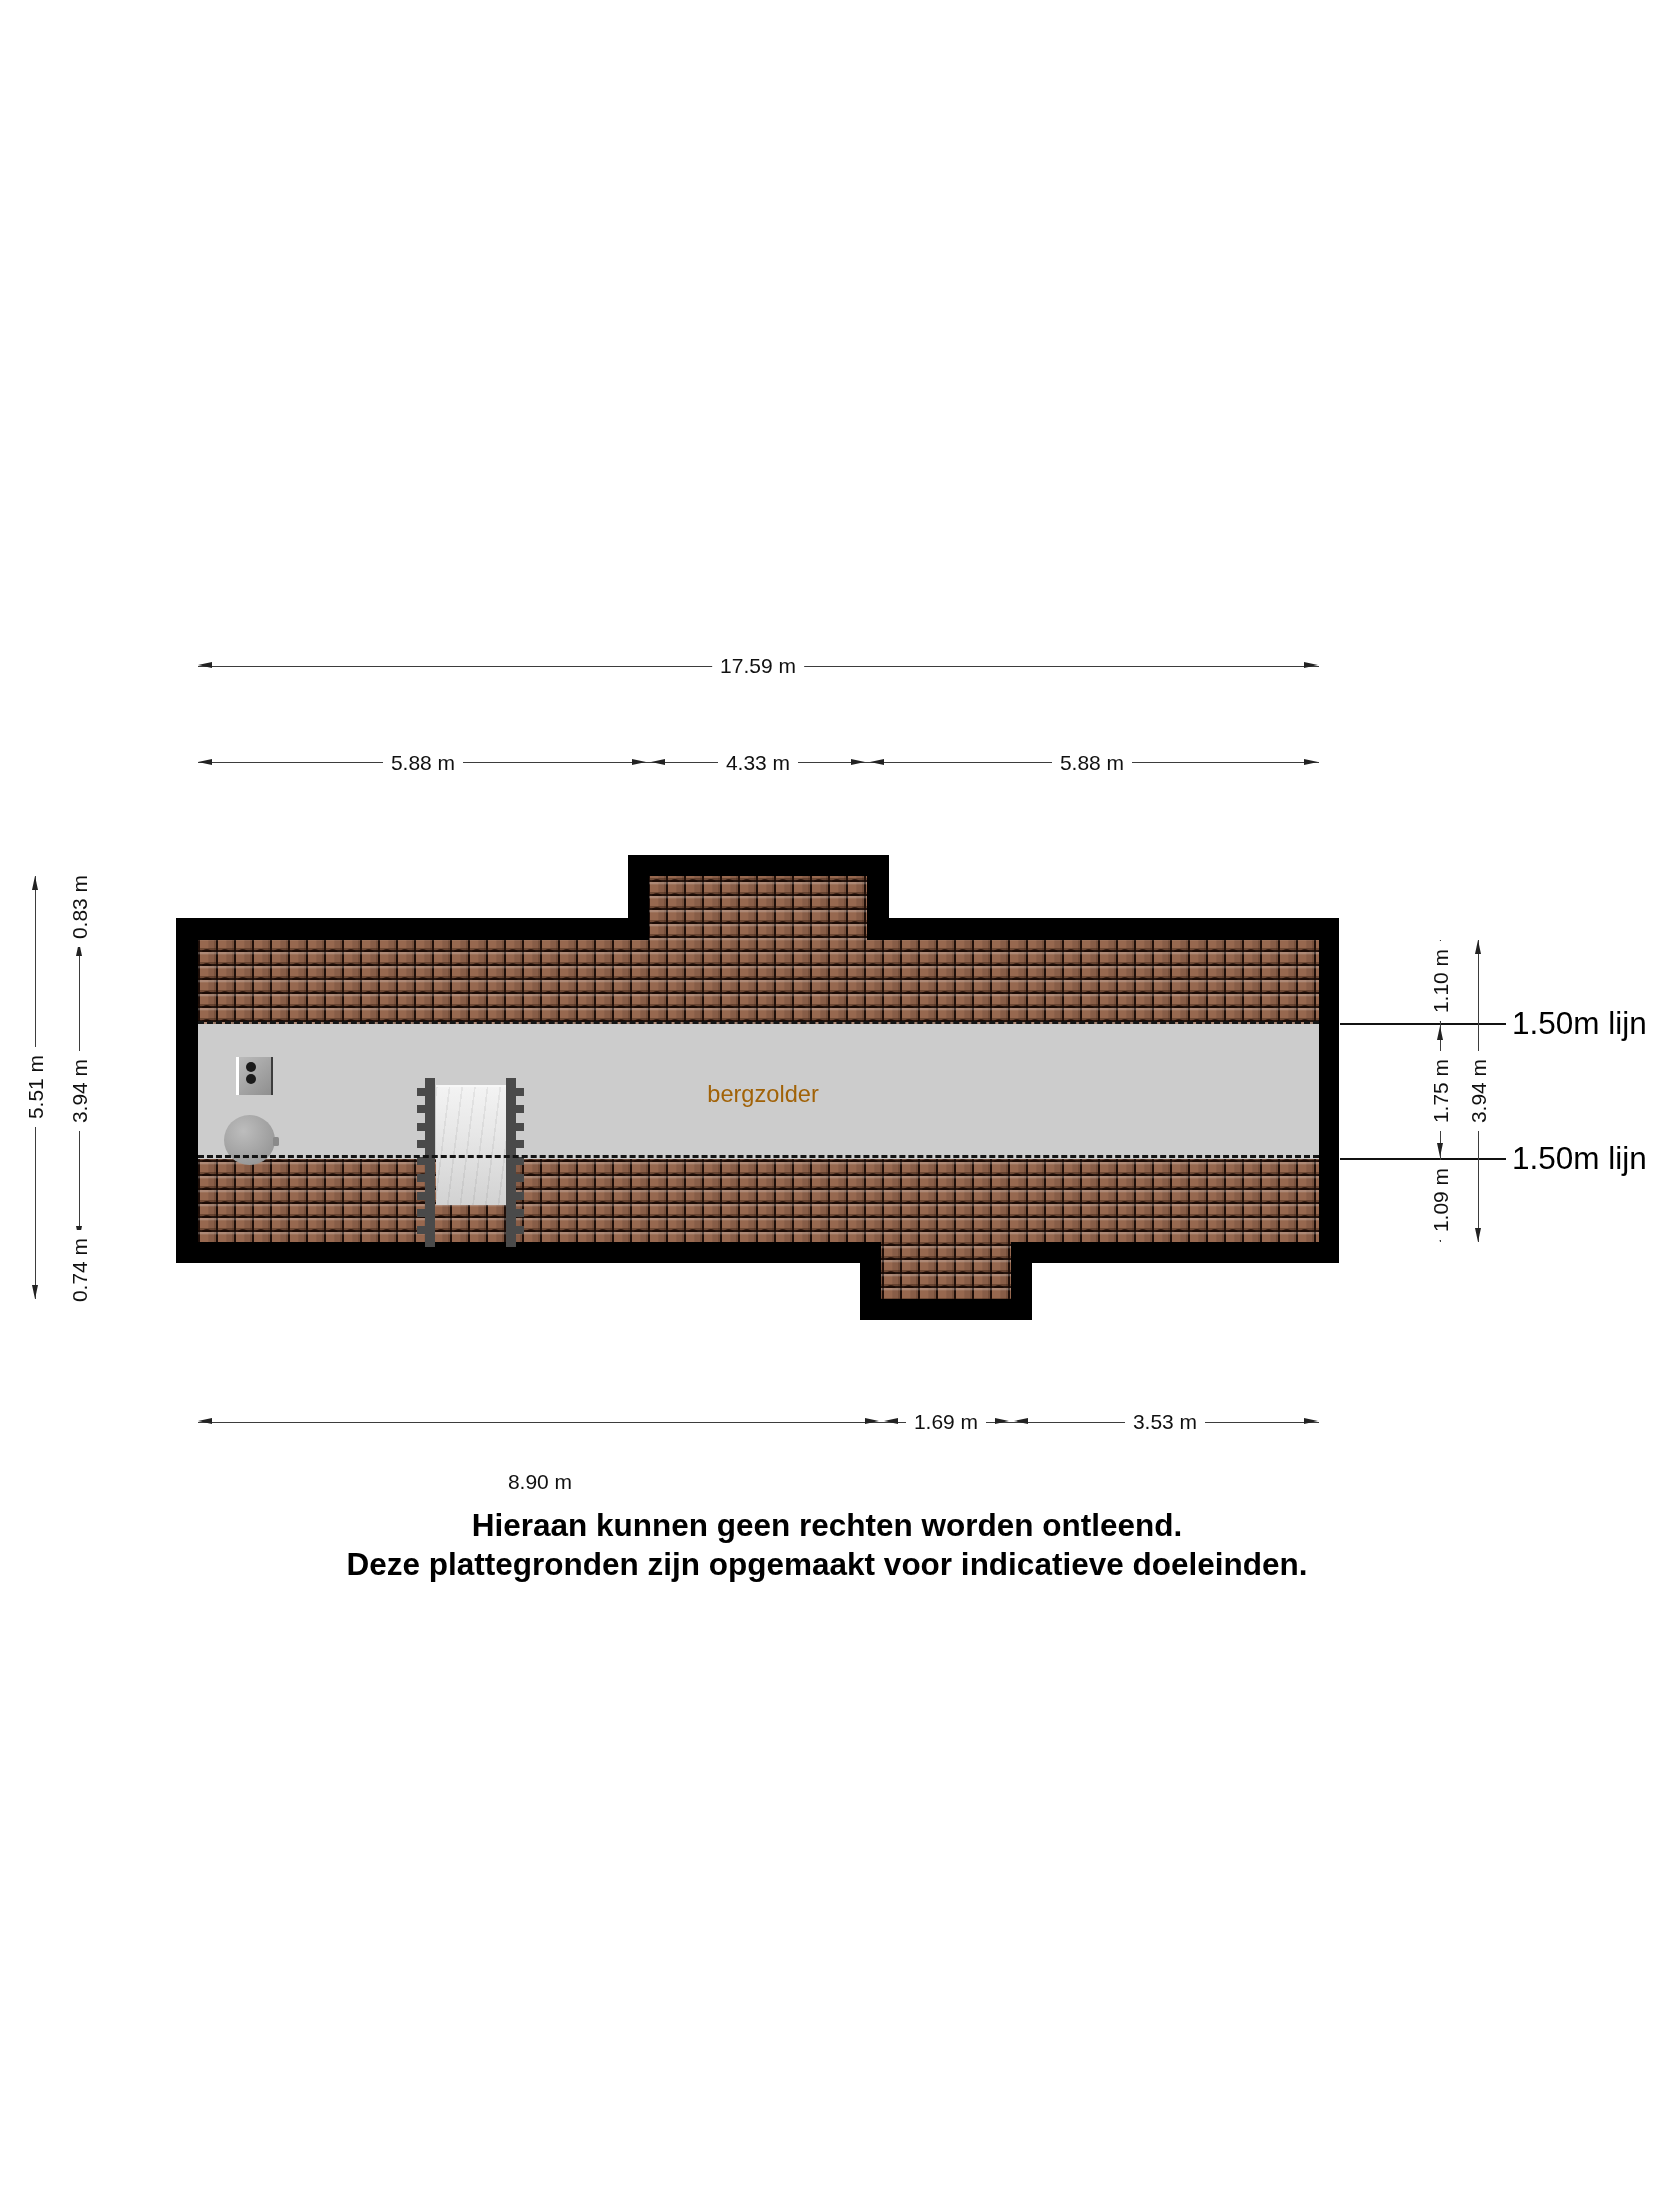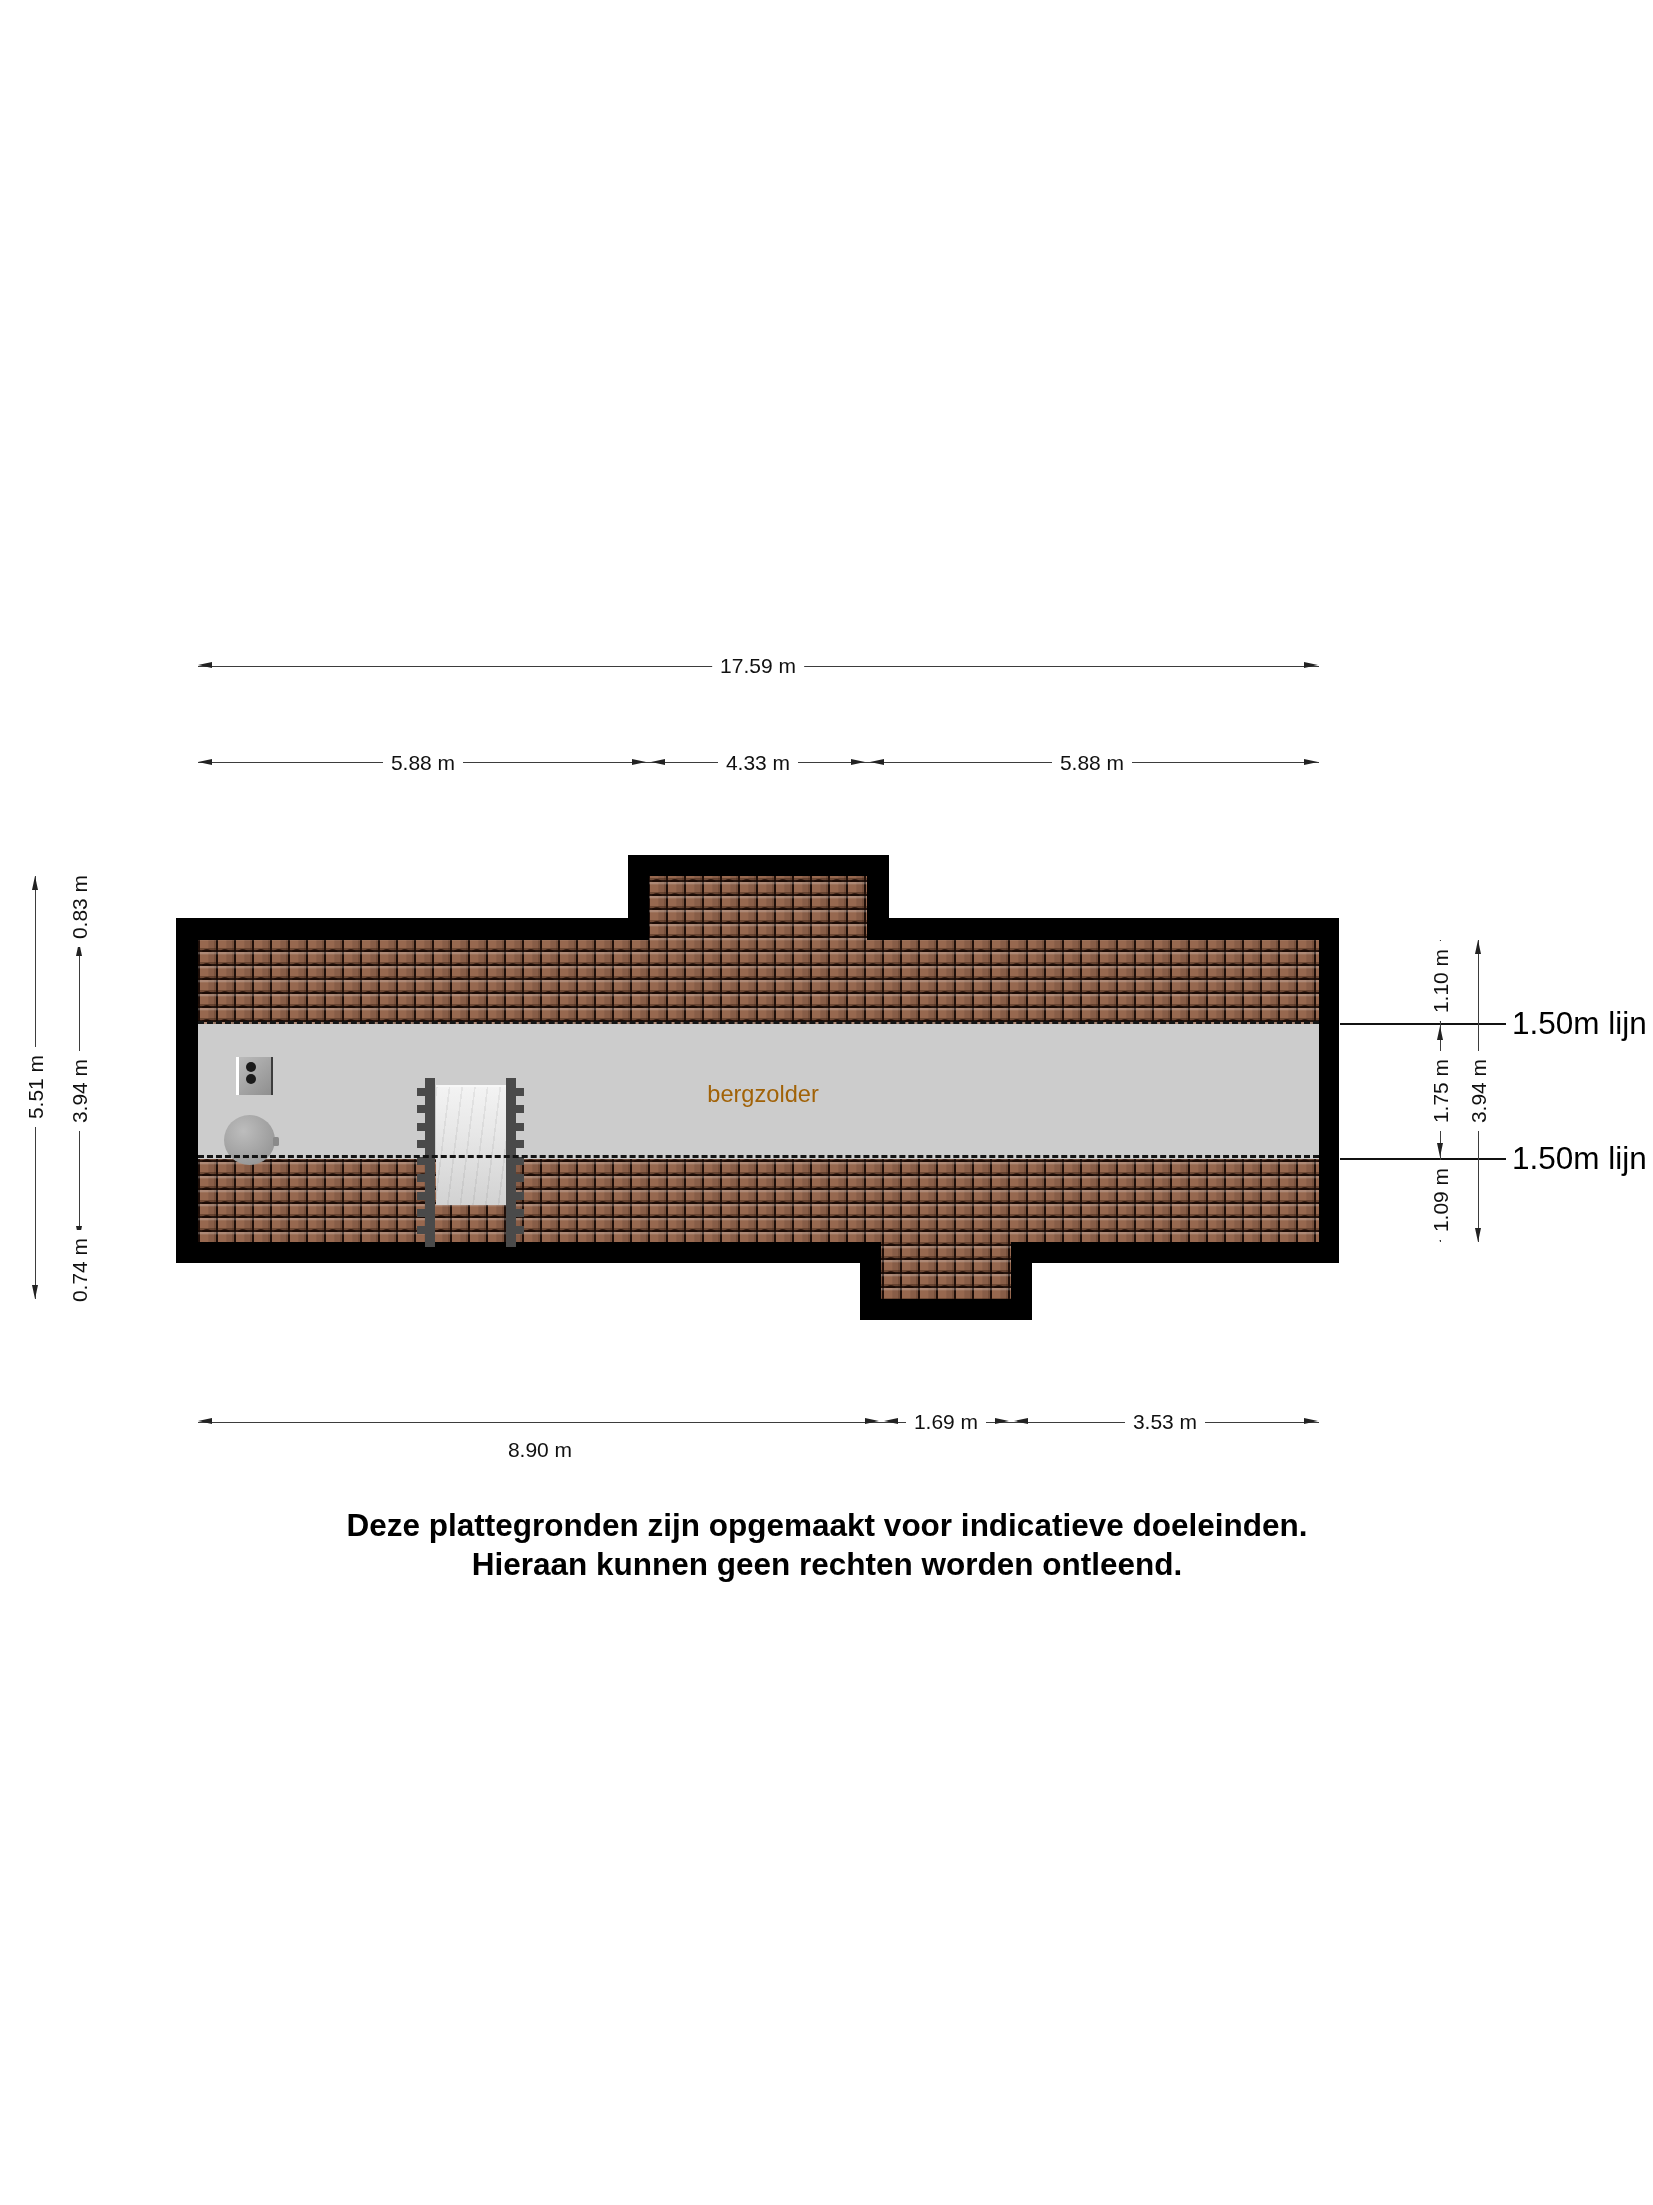--- a/index.html
+++ b/index.html
@@ -101,21 +101,21 @@
   <div class="dim-label" style="left:758px;top:763px;">4.33 m</div>
   <div class="dim-label" style="left:1092px;top:763px;">5.88 m</div>
 
   <div class="dl-h" style="left:198px;top:1422px;width:1121px;"></div>
   <div class="ar l" style="left:198px;top:1418px;"></div>
   <div class="ar r" style="left:865px;top:1418px;"></div>
   <div class="ar l" style="left:884px;top:1418px;"></div>
   <div class="ar r" style="left:995px;top:1418px;"></div>
   <div class="ar l" style="left:1014px;top:1418px;"></div>
   <div class="ar r" style="left:1304px;top:1418px;"></div>
-  <div class="dim-label" style="left:540px;top:1450px;">8.90 m</div>
+  <div class="dim-label" style="left:540px;top:1482px;">8.90 m</div>
   <div class="dim-label" style="left:946px;top:1422px;">1.69 m</div>
   <div class="dim-label" style="left:1165px;top:1422px;">3.53 m</div>
 
   <div class="dl-v" style="left:35px;top:876px;height:423px;"></div>
   <div class="ar u" style="left:32px;top:876px;"></div>
   <div class="ar d" style="left:32px;top:1285px;"></div>
   <div class="dim-label v" style="left:36px;top:1087px;">5.51 m</div>
 
   <div class="dl-v" style="left:79px;top:876px;height:423px;"></div>
   <div class="ar u" style="left:76px;top:876px;"></div>
@@ -144,18 +144,18 @@
 
   <div class="dl-v" style="left:1478px;top:940px;height:302px;"></div>
   <div class="ar u" style="left:1475px;top:940px;"></div>
   <div class="ar d" style="left:1475px;top:1228px;"></div>
   <div class="dim-label v" style="left:1479px;top:1091px;">3.94 m</div>
 
   <div class="line-label" style="left:1512px;top:1024px;">1.50m lijn</div>
   <div class="line-label" style="left:1512px;top:1159px;">1.50m lijn</div>
 
   <div class="disclaimer" style="top:1506px;">
+    <div>Hieraan kunnen geen rechten worden ontleend.</div>
     <div>Deze plattegronden zijn opgemaakt voor indicatieve doeleinden.</div>
-    <div>Hieraan kunnen geen rechten worden ontleend.</div>
   </div>
 
 </div>
 
 
 </body></html>

